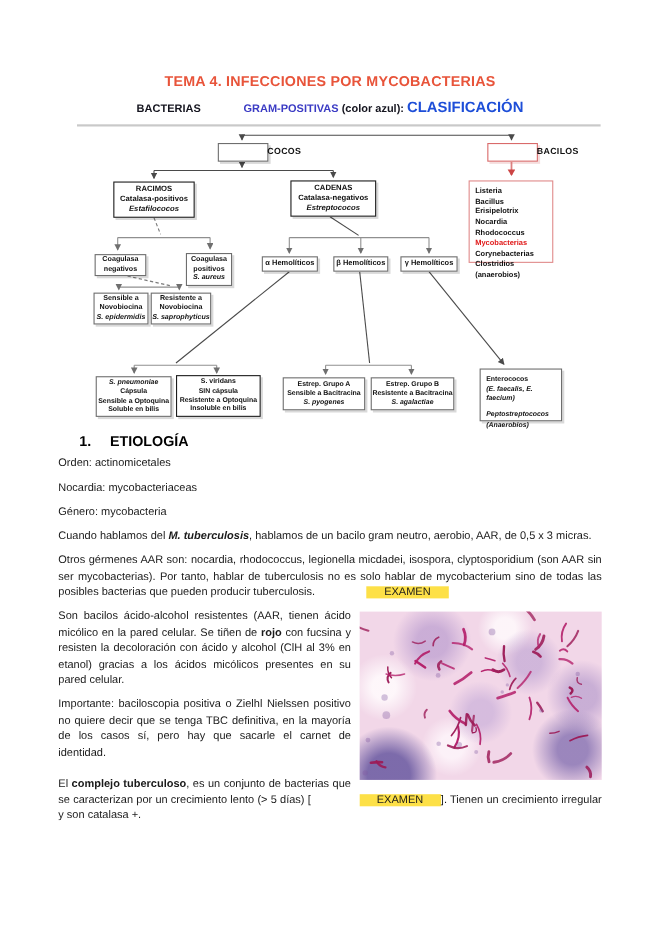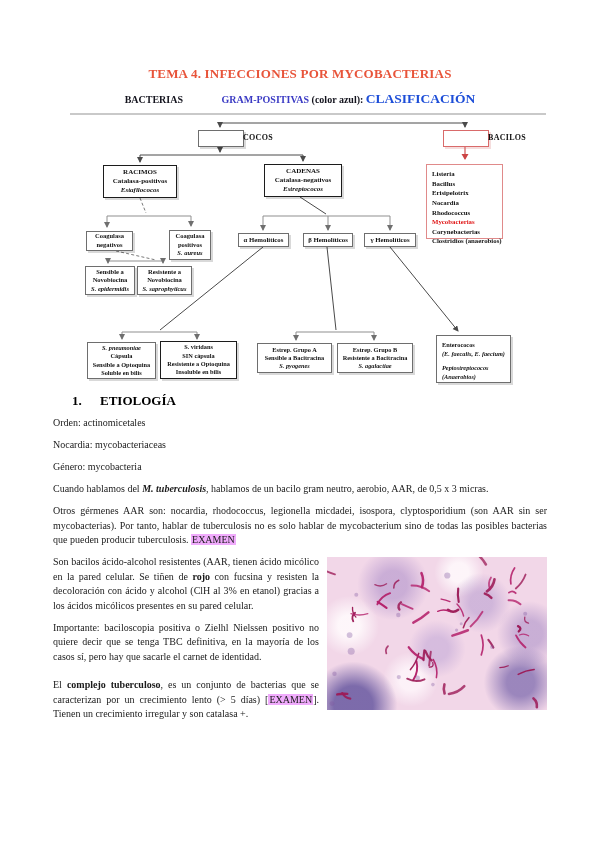--- a/index.html
+++ b/index.html
@@ -1,17 +1,17 @@
 <!DOCTYPE html>
 <html><head>
 <meta charset="utf-8">
 <style>
   html,body{margin:0;padding:0;background:#ffffff;}
   .page{position:relative;width:600px;height:746px;background:#ffffff;overflow:hidden;
-        font-family:Liberation Serif, serif;color:#1a1a1a;border-radius:26px;}
+        font-family:Liberation Sans, sans-serif;color:#1a1a1a;border-radius:26px;}
   .title{margin:0;padding-top:66px;text-align:center;font-size:13px;font-weight:bold;
          color:#e8543a;letter-spacing:.2px;}
   .subtitle{margin-top:9px;text-align:center;font-weight:bold;font-size:10px;color:#14141e;}
   .subtitle .blue{color:#3b3bc4;margin-left:36px;}
   .subtitle .big{font-size:13.5px;color:#1d4ed8;}
   .rule{position:absolute;left:70px;top:113px;width:476px;height:2px;background:#c9c9c9;}
 
   
   .diagram{position:absolute;left:0;top:118px;width:600px;height:270px;}
   .diagram svg.lines{position:absolute;left:0;top:0;width:600px;height:270px;}
@@ -33,21 +33,21 @@
   .entero{ text-align:left;padding-left:5px;justify-content:flex-start;padding-top:4px;}
   .entero .l{line-height:1.45;}
   .gap-above{margin-top:5px;}
 
   
   .content{position:absolute;left:53px;top:393px;width:494px;}
   .heading{font-size:13px;font-weight:bold;color:#000000;margin-bottom:7px;}
   .heading .num{display:inline-block;margin-left:19px;width:28px;}
   .content p{margin:0 0 7.5px 0;font-size:10px;line-height:1.45;text-align:justify;}
   b.semib{font-weight:bold;}
-  .hl{background:#f0abfc;padding:0 1px;}
+  .hl{background:#fde047;padding:0 16px;margin-left:44px;}
   .micro{float:right;width:220px;height:153px;margin:2px 0 6px 8px;
          background-color:#f2d7e8;
          background-image:
            radial-gradient(circle at 88% 82%, rgba(126,107,174,.75) 0 6%, rgba(126,107,174,0) 16%),
            radial-gradient(circle at 12% 97%, rgba(104,88,160,.85) 0 8%, rgba(104,88,160,0) 18%),
            radial-gradient(circle at 30% 18%, rgba(170,140,200,.55) 0 7%, rgba(170,140,200,0) 18%),
            radial-gradient(circle at 70% 30%, rgba(175,150,205,.5) 0 6%, rgba(175,150,205,0) 16%),
            radial-gradient(circle at 50% 60%, rgba(180,155,210,.45) 0 8%, rgba(180,155,210,0) 20%),
            radial-gradient(circle at 10% 45%, rgba(255,250,252,.9) 0 5%, rgba(255,250,252,0) 14%),
            radial-gradient(circle at 60% 10%, rgba(255,250,252,.85) 0 5%, rgba(255,250,252,0) 13%),

